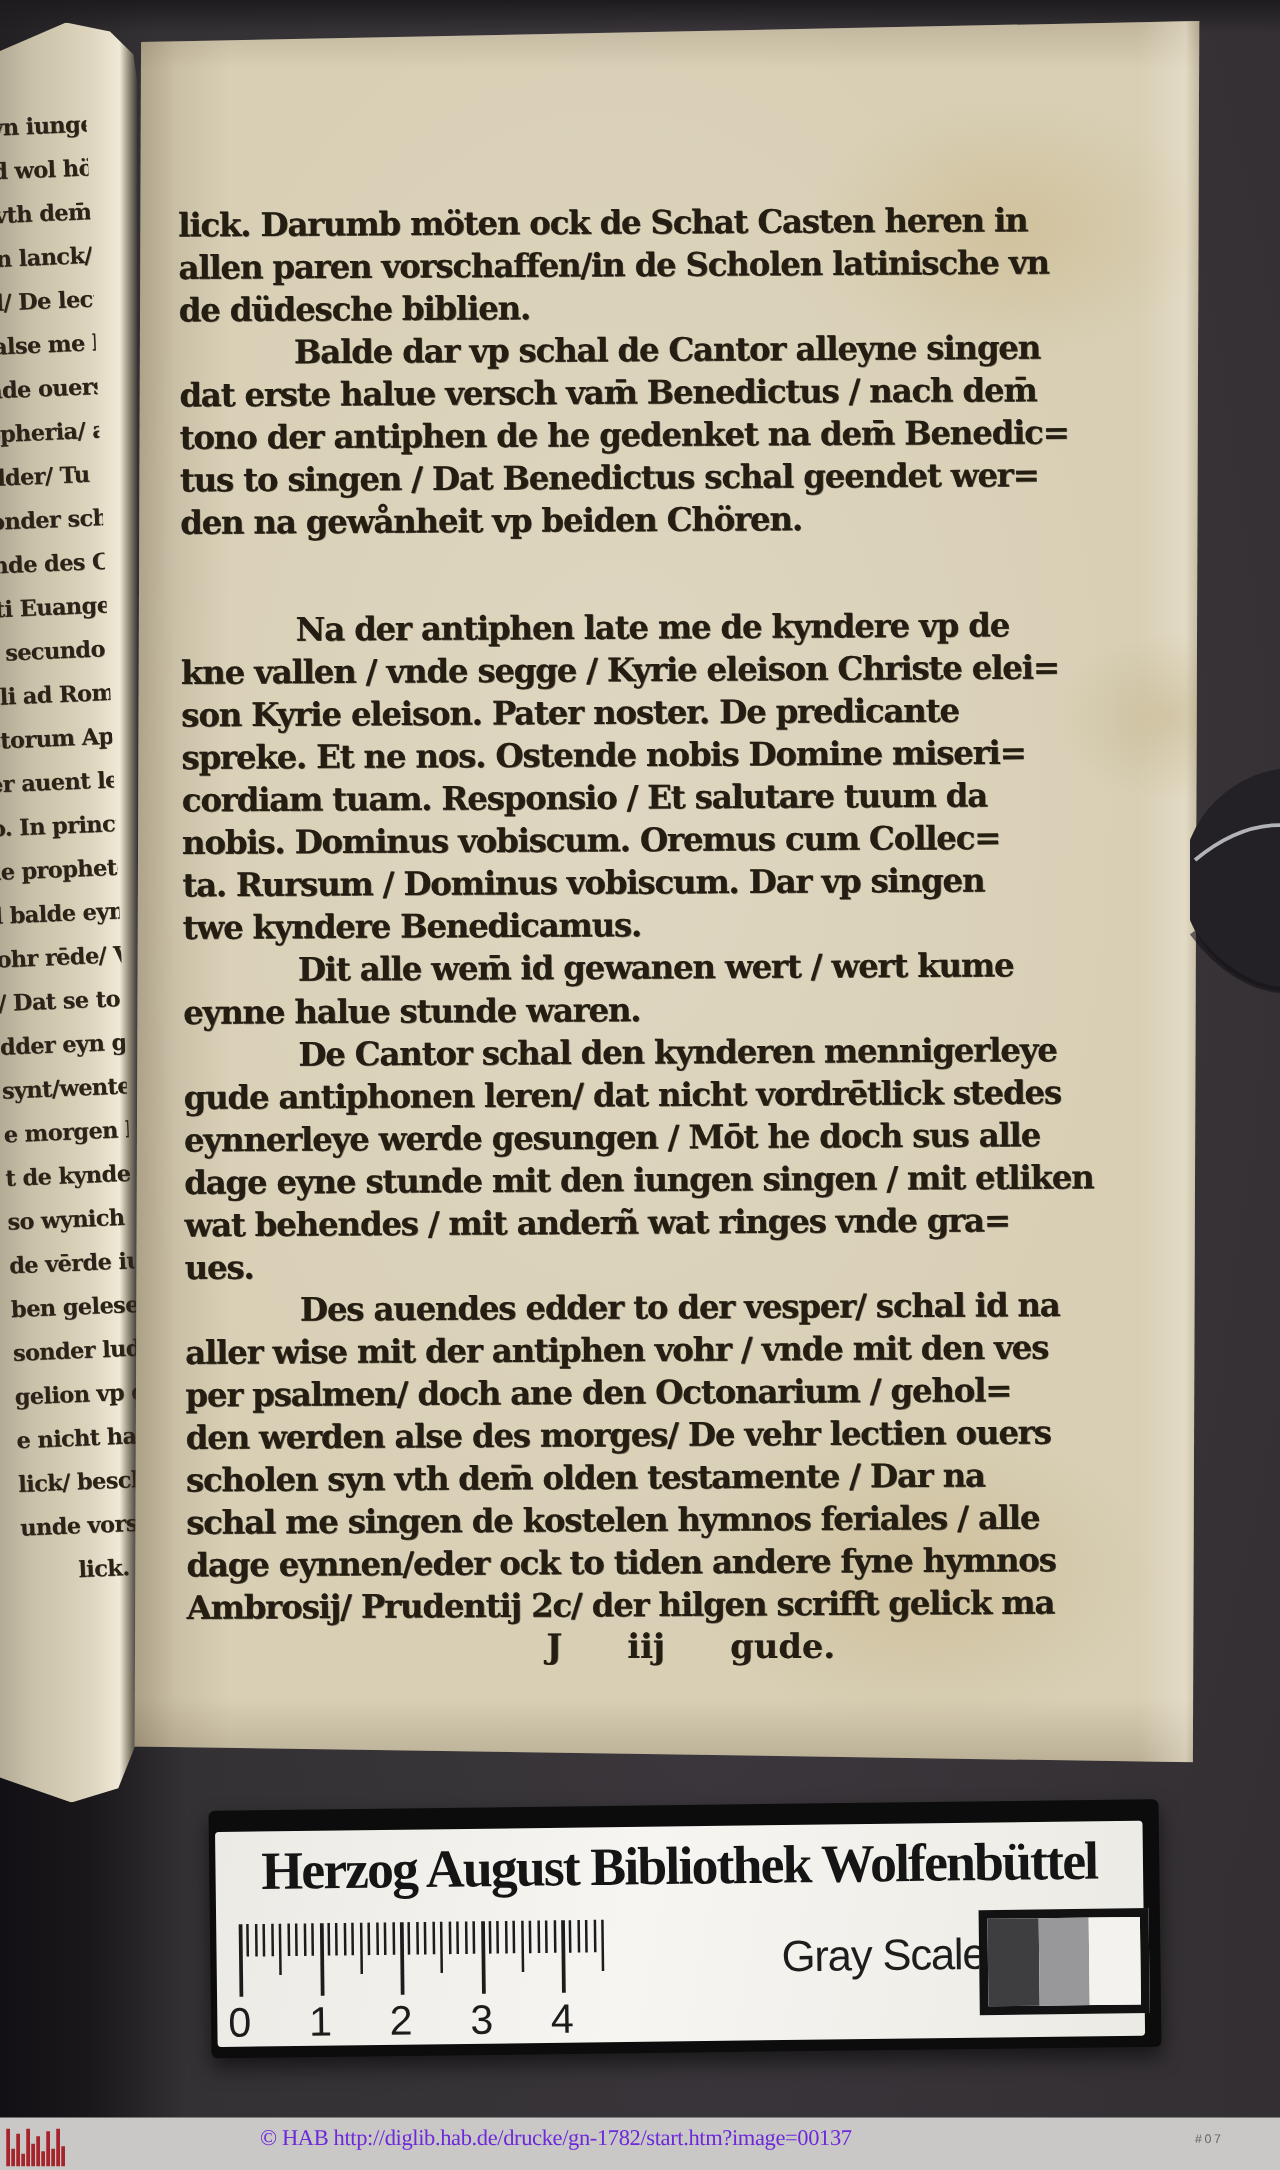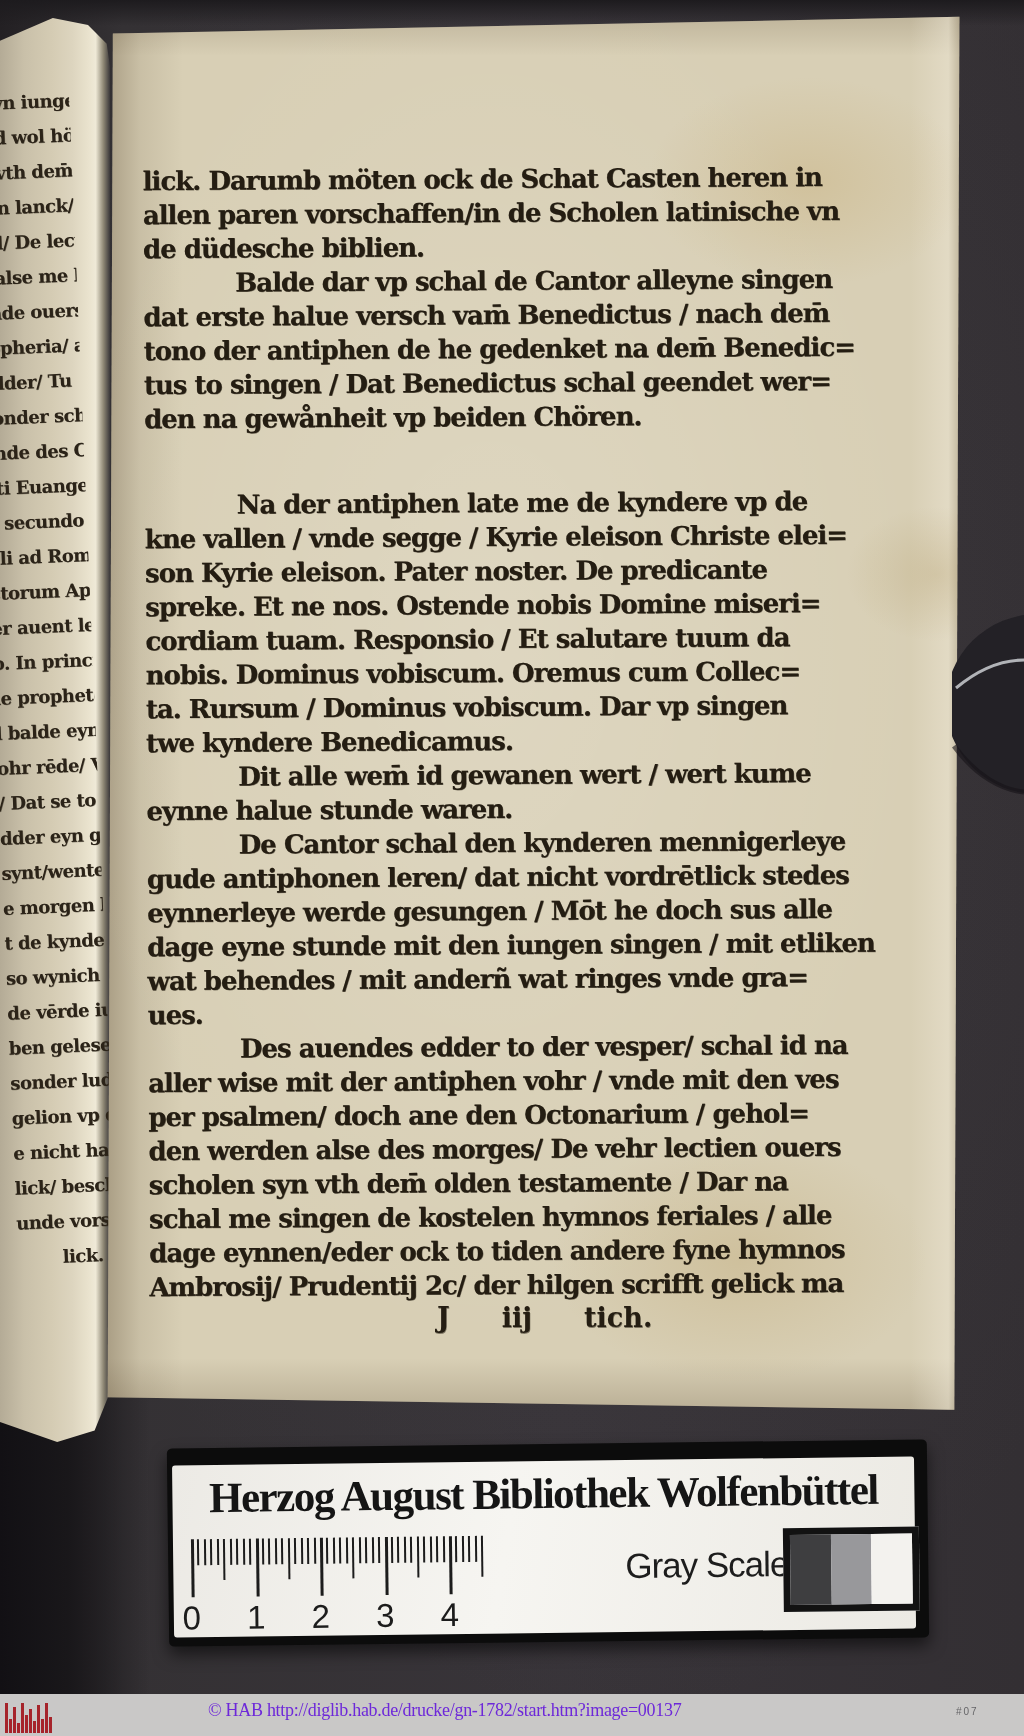--- a/index.html
+++ b/index.html
@@ -171,21 +171,21 @@
           <div class="tline">den werden alse des morges/ De vehr lectien ouers</div>
           <div class="tline">scholen syn vth dem̄ olden  testamente / Dar na</div>
           <div class="tline">schal me singen de kostelen hymnos feriales / alle</div>
           <div class="tline">dage eynnen/eder ock to tiden andere fyne hymnos</div>
           <div class="tline">Ambrosij/ Prudentij 2c/ der hilgen scrifft gelick ma</div>
         </div>
       </div>
     <div class="sig-line">
       <span>J</span>
       <span>iij</span>
-      <span>tich.</span>
+      <span>gude.</span>
     </div>
   </div>
 
   <svg class="clip" width="72" height="205">
     <ellipse cx="86" cy="108" rx="92" ry="90" fill="#232126"></ellipse>
     <path d="M4,92 C28,72 52,64 72,64" stroke="#caccd1" stroke-width="3" fill="none" opacity="0.85"></path>
     <path d="M2,150 C24,180 50,194 72,196" stroke="#151317" stroke-width="5" fill="none" opacity="0.6"></path>
   </svg>
 
   <div class="ruler-label">

